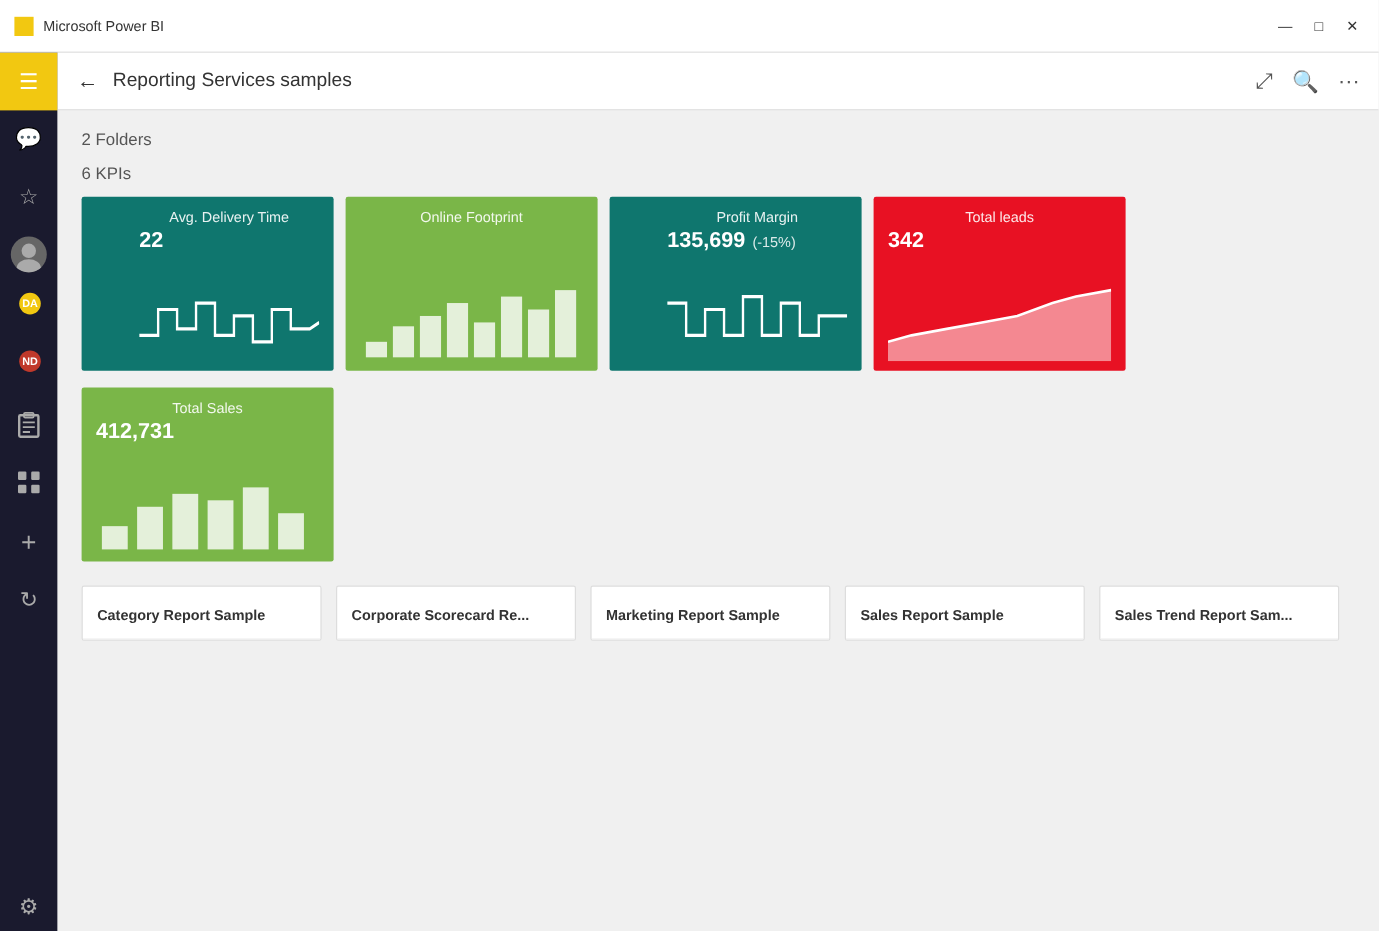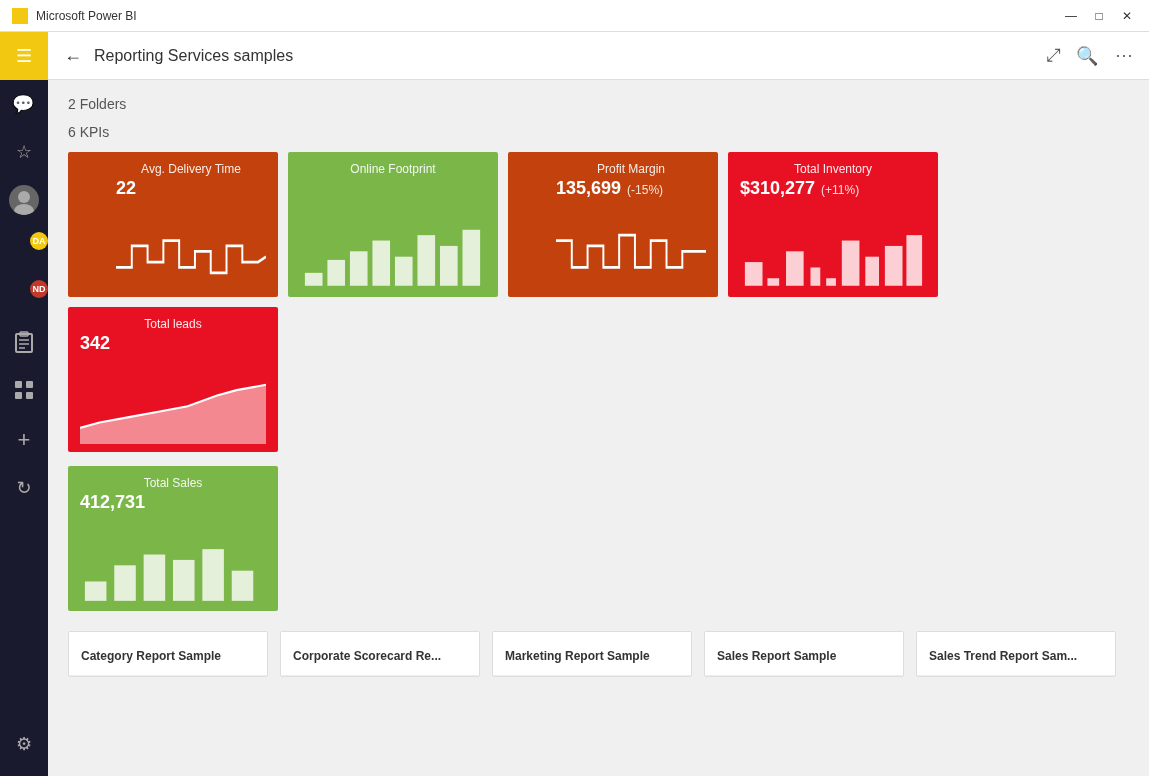--- a/index.html
+++ b/index.html
@@ -1,21 +1,21 @@
 <!DOCTYPE html>
 <html><head>
   <meta charset="utf-8">
   <style>
     * { margin: 0; padding: 0; box-sizing: border-box; }
     body { font-family: 'Segoe UI', Arial, sans-serif; background: #f0f0f0; width: 1149px; height: 776px; overflow: hidden; }
 
     
     .title-bar {
       background: #fff;
-      height: 32px;
+      height: 44px;
       display: flex;
       align-items: center;
       padding: 0 12px;
       font-size: 12px;
       color: #333;
       border-bottom: 1px solid #ddd;
     }
     .title-bar .title-icon {
       width: 16px; height: 16px;
       background: #f2c811;
@@ -64,21 +64,21 @@
       display: flex;
       align-items: center;
       justify-content: center;
       cursor: pointer;
       color: #aaa;
       font-size: 18px;
       position: relative;
     }
     .sidebar-item .badge {
       position: absolute;
-      top: 8px; right: 0;
+      top: 8px; right: 14px;
       width: 18px; height: 18px;
       border-radius: 50%;
       display: flex; align-items: center; justify-content: center;
       font-size: 9px;
       font-weight: bold;
       color: #fff;
     }
     .badge-da { background: #f2c811; font-size: 8px; }
     .badge-nd { background: #c0392b; font-size: 8px; }
     .sidebar-avatar {
@@ -230,21 +230,21 @@
       color: rgba(255,255,255,0.85);
     }
     .kpi-chart-area {
       flex: 1;
       display: flex;
       align-items: flex-end;
       justify-content: center;
     }
 
     
-    .kpi-orange { background: #c2410c; padding-left: 48px; }
+    .kpi-orange { background: #0f766e; padding-left: 48px; }
     .kpi-green-yellow { background: #7ab648; }
     .kpi-red { background: #e81123; }
 
     
     .kpi-svg { width: 100%; height: 70px; }
 
     
     .mobile-reports-grid {
       display: flex;
       gap: 12px;
@@ -400,40 +400,20 @@
             <span class="kpi-main">135,699</span>
             <span class="kpi-delta">(-15%)</span>
           </div>
           <div class="kpi-chart-area">
             <svg class="kpi-svg" viewBox="0 0 190 65" preserveAspectRatio="none">
               <polyline class="stepline" points="0,20 20,20 20,45 40,45 40,25 60,25 60,45 80,45 80,15 100,15 100,45 120,45 120,20 140,20 140,45 160,45 160,30 190,30"></polyline>
             </svg>
           </div>
         </div>
 
-        <div class="kpi-card kpi-red">
-          <div class="kpi-title">Total Inventory</div>
-          <div class="kpi-values">
-            <span class="kpi-main">$310,277</span>
-            <span class="kpi-delta">(+11%)</span>
-          </div>
-          <div class="kpi-chart-area">
-            <svg class="kpi-svg" viewBox="0 0 190 65" preserveAspectRatio="none">
-              <rect class="bar-white" x="5" y="40" width="18" height="22"></rect>
-              <rect class="bar-white" x="28" y="55" width="12" height="7"></rect>
-              <rect class="bar-white" x="47" y="30" width="18" height="32"></rect>
-              <rect class="bar-white" x="72" y="45" width="10" height="17"></rect>
-              <rect class="bar-white" x="88" y="55" width="10" height="7"></rect>
-              <rect class="bar-white" x="104" y="20" width="18" height="42"></rect>
-              <rect class="bar-white" x="128" y="35" width="14" height="27"></rect>
-              <rect class="bar-white" x="148" y="25" width="18" height="37"></rect>
-              <rect class="bar-white" x="170" y="15" width="16" height="47"></rect>
-            </svg>
-          </div>
-        </div>
 
         <div class="kpi-card kpi-red">
           <div class="kpi-title">Total leads</div>
           <div class="kpi-values">
             <span class="kpi-main">342</span>
           </div>
           <div class="kpi-chart-area">
             <svg class="kpi-svg" viewBox="0 0 190 65" preserveAspectRatio="none">
               <polygon class="line-area" points="0,50 20,45 50,40 80,35 110,30 140,20 160,15 190,10 190,65 0,65"></polygon>
               <polyline class="stepline" points="0,50 20,45 50,40 80,35 110,30 140,20 160,15 190,10" style="stroke-width:2;"></polyline>

